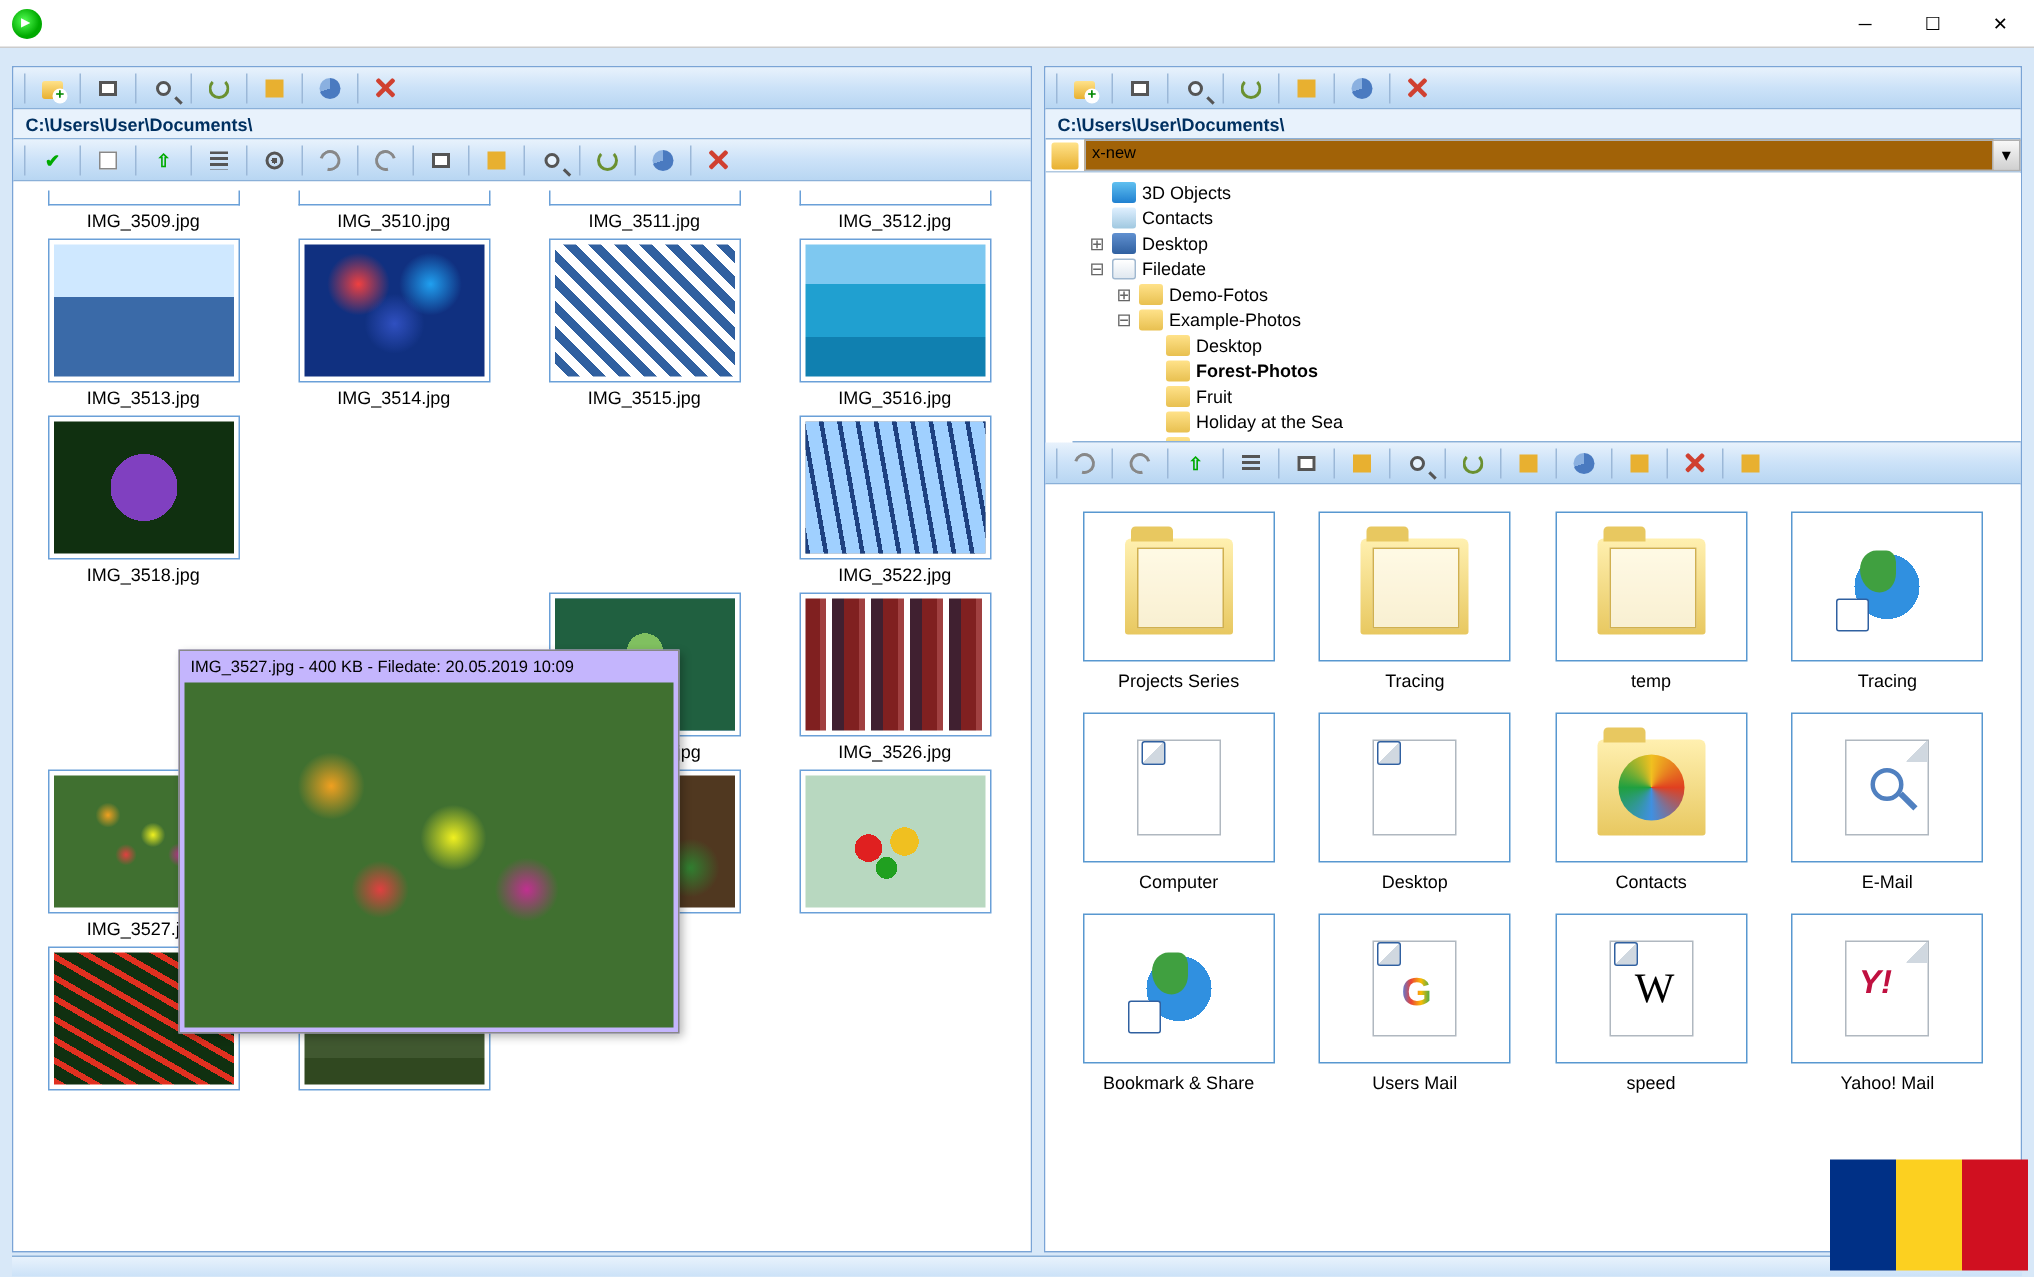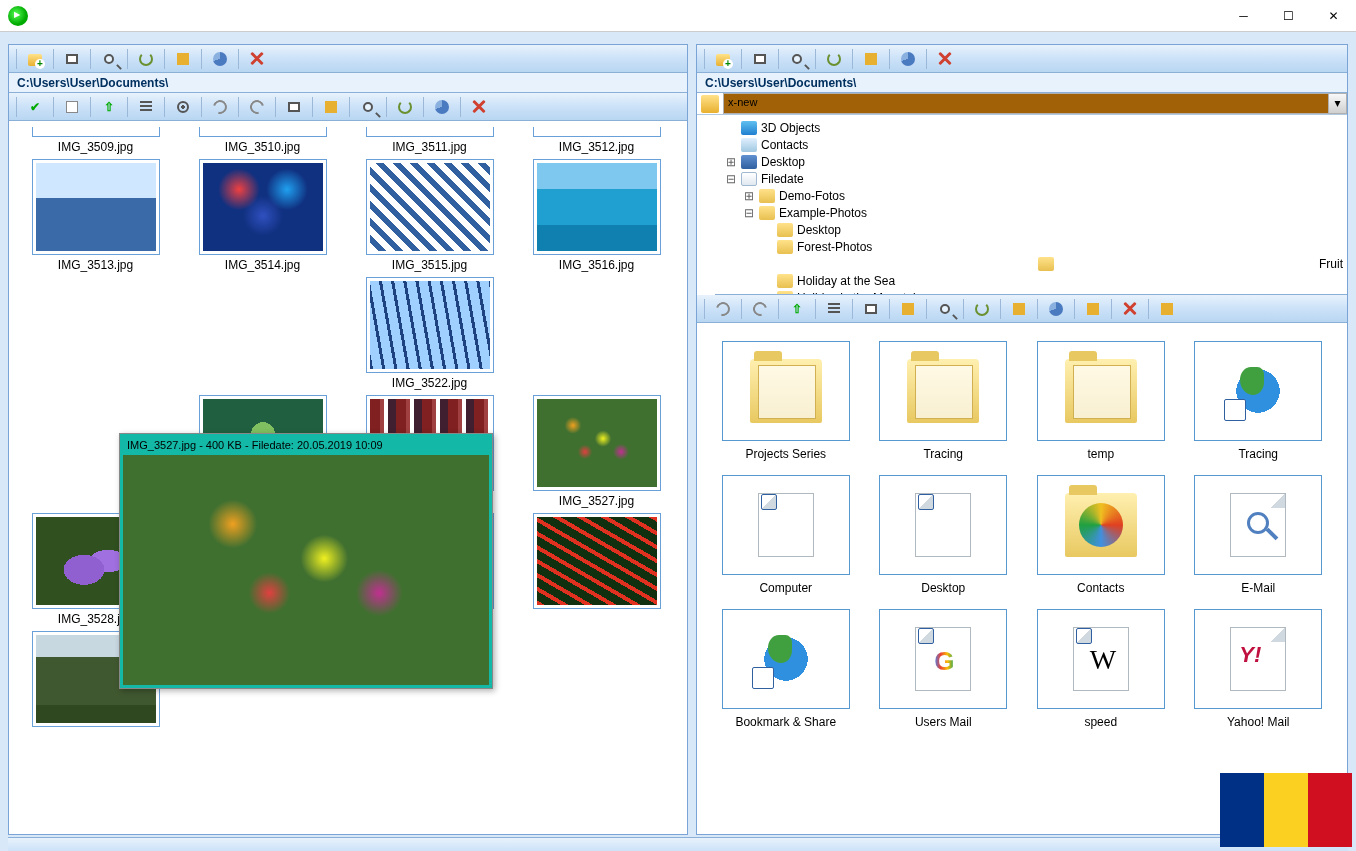--- a/index.html
+++ b/index.html
@@ -75,21 +75,21 @@
 .p9 { background: radial-gradient(circle at 50% 40%, #80c060 0 15%, #206040 15%), linear-gradient(#5090d0, #5090d0); }
 .p10 { background: repeating-linear-gradient(90deg, #802020 0 10px, #a04040 10px 14px, #fff 14px 18px, #402030 18px 26px); }
 .p11 { background: radial-gradient(ellipse at 40% 60%, #9060d0 0 20%, transparent 20%), radial-gradient(ellipse at 60% 50%, #a070e0 0 18%, transparent 18%), #305020; }
 .p12 { background: linear-gradient(#b0d0e8 0 30%, #304830 30% 100%); }
 .p13 { background: radial-gradient(circle at 25% 70%, #e8c030, transparent 18%), radial-gradient(circle at 50% 70%, #d04020, transparent 18%), radial-gradient(circle at 75% 70%, #308030, transparent 18%), #503820; }
 .p14 { background: radial-gradient(circle at 35% 55%, #e02020 0 10%, transparent 10%), radial-gradient(circle at 55% 50%, #f0c020 0 12%, transparent 12%), radial-gradient(circle at 45% 70%, #20a020 0 8%, transparent 8%), #b8d8c0; }
 .p15 { background: repeating-linear-gradient(30deg, #e03020 0 4px, #103010 4px 12px); }
 .p16 { background: linear-gradient(#c8d8e0 0 25%, #405830 25% 80%, #304820 80% 100%); }
 
 
-.preview-popup { position: absolute; left: 110px; top: 312px; width: 374px; background: #14b8a6; border: 1px solid #888; box-shadow: 2px 2px 6px rgba(0,0,0,.3); z-index:50; padding: 3px; }
+.preview-popup { position: absolute; left: 110px; top: 312px; width: 334px; background: #c4b5fd; border: 1px solid #888; box-shadow: 2px 2px 6px rgba(0,0,0,.3); z-index:50; padding: 3px; }
 .preview-popup .title { font-size: 11px; padding: 2px 4px 4px; color: #000; }
 .preview-popup .bigimg { width: 100%; height: 230px; }
 
 
 .address-row { height: 22px; display:flex; border-bottom:1px solid #b0c8e0; }
 .address-row .foldericon { width: 18px; height:18px; background: linear-gradient(#ffe28a,#e8b030); border-radius:2px; margin:2px 4px; }
 .address-row .addr { flex:1; background:#a16207; border:1px solid #b0b0b0; font-size:11px; padding:2px 4px; }
 .address-row .dd { width:18px; background:linear-gradient(#f8f8f8,#d0d0d0); border:1px solid #b0b0b0; border-left:none; text-align:center; line-height:18px; }
 
 
@@ -263,20 +263,26 @@
               <div class="thumb-pic p3"></div>
             </div>
             <div class="thumb-label">IMG_3515.jpg</div>
           </div>
           <div class="thumb">
             <div class="thumb-img">
               <div class="thumb-pic p4"></div>
             </div>
             <div class="thumb-label">IMG_3516.jpg</div>
           </div>
+          <div class="thumb">
+            <div class="thumb-img">
+              <div class="thumb-pic p5"></div>
+            </div>
+            <div class="thumb-label">IMG_3518.jpg</div>
+          </div>
           <div class="thumb" style="visibility: hidden;">
             <div class="thumb-img">
               <div class="thumb-pic "></div>
             </div>
             <div class="thumb-label"></div>
           </div>
           <div class="thumb" style="visibility: hidden;">
             <div class="thumb-img">
               <div class="thumb-pic "></div>
             </div>
@@ -424,26 +430,26 @@
           <li style="padding-left: 18px;">
             <span class="exp">⊟</span>
             <span class="ti "></span>
             <span class="lbl">Example-Photos</span>
           </li>
           <li style="padding-left: 36px;">
             <span class="exp"></span>
             <span class="ti "></span>
             <span class="lbl">Desktop</span>
           </li>
-          <li style="padding-left: 36px;">
+          <li style="padding-left: 36px; font-weight: bold;">
             <span class="exp"></span>
             <span class="ti "></span>
             <span class="lbl">Forest-Photos</span>
           </li>
-          <li style="padding-left: 36px; justify-content: space-between;">
+          <li style="padding-left: 36px;">
             <span class="exp"></span>
             <span class="ti "></span>
             <span class="lbl">Fruit</span>
           </li>
           <li style="padding-left: 36px; text-align: right;">
             <span class="exp"></span>
             <span class="ti "></span>
             <span class="lbl">Holiday at the Sea</span>
           </li>
           <li style="padding-left: 36px;">

